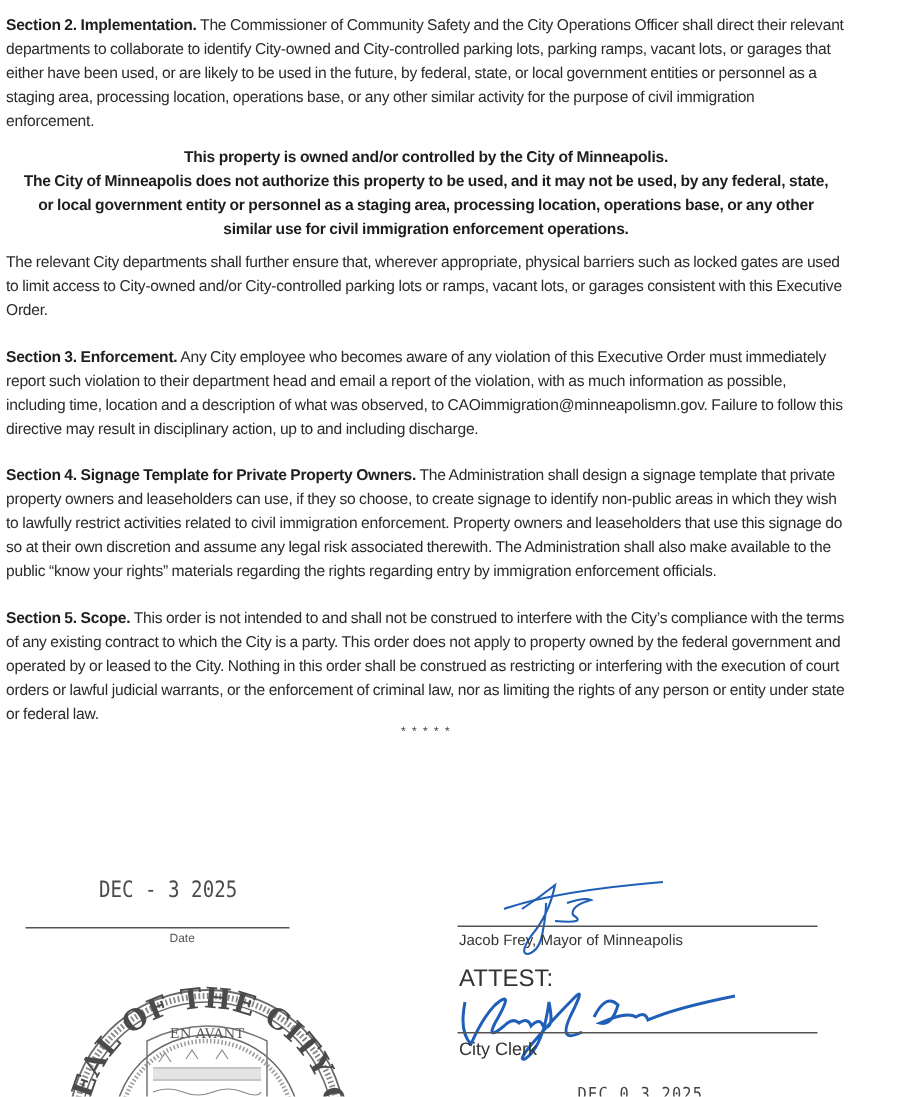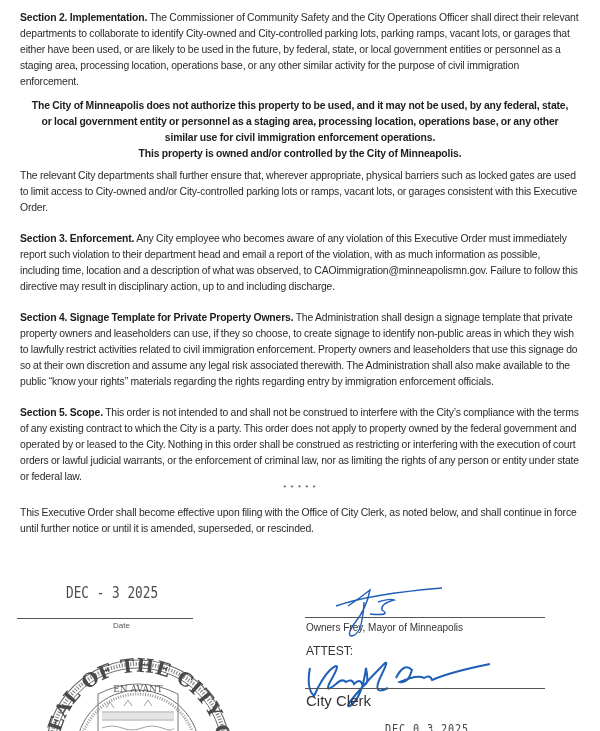--- a/index.html
+++ b/index.html
@@ -1,69 +1,68 @@
 <!DOCTYPE html>
 <html><head>
 <meta charset="utf-8">
 <style>
   html, body { margin: 0; padding: 0; background: #ffffff; }
   body {
     width: 600px; height: 731px; overflow: hidden; position: relative;
     font-family: "Liberation Sans", sans-serif;
     color: #2b2b2b;
   }
-  .page { position: absolute; left: 20px; top: 10px; width: 560px; }
+  .page { position: absolute; left: 4px; top: 10px; width: 560px; }
   .para {
     font-size: 10.4px; line-height: 16px; margin: 0; letter-spacing: -0.15px;
     word-spacing: -0.3px;
   }
   .para b { color: #1e1e1e; }
   .sign {
     text-align: center; font-weight: bold; font-size: 10.4px; line-height: 16px;
     margin: 8px 0 6px 0; color: #1e1e1e; letter-spacing: -0.15px; word-spacing: -0.3px;
   }
   .gap { height: 15px; }
   .stars { text-align: center; font-size: 8px; line-height: 10px; letter-spacing: 1px; color: #444; margin-top: -2px; }
   .date-stamp {
     position: absolute; left: 66px; top: 584px; font-family: "DejaVu Sans Mono", monospace;
     font-size: 15px; color: #4d4a48; letter-spacing: 0px; transform: scaleX(0.85); transform-origin: left;
   }
   .date-line { position: absolute; left: 17px; top: 618px; width: 176px; border-top: 1px solid #555; }
   .date-label { position: absolute; left: 84px; top: 621px; font-size: 8px; color: #555; margin-left: 29px; }
   .seal { position: absolute; left: 40px; top: 612px; }
   .mayor-line { position: absolute; left: 305px; top: 617px; width: 240px; border-top: 1px solid #555; }
   .mayor-label { position: absolute; left: 306px; top: 622px; font-size: 10px; color: #333; }
-  .attest { position: absolute; left: 306px; top: 644px; font-size: 12px; color: #333; text-align: center; }
+  .attest { position: absolute; left: 306px; top: 644px; font-size: 16px; color: #333; text-align: center; }
   .clerk-line { position: absolute; left: 305px; top: 688px; width: 240px; border-top: 1px solid #555; }
-  .clerk-label { position: absolute; left: 306px; top: 692px; font-size: 15px; color: #333; }
+  .clerk-label { position: absolute; left: 306px; top: 692px; font-size: 12px; color: #333; }
   .stamp2 {
     position: absolute; left: 385px; top: 722px; font-family: "DejaVu Sans Mono", monospace;
     font-size: 12px; color: #444; letter-spacing: 1px; transform: scaleX(0.85); transform-origin: left;
   }
   .sig { position: absolute; pointer-events: none; }
 </style>
 </head>
 <body>
 
 <div class="page">
   <p class="para"><b>Section 2. Implementation.</b><span> The Commissioner of Community Safety and the City Operations Officer shall direct their relevant departments to collaborate to identify City-owned and City-controlled parking lots, parking ramps, vacant lots, or garages that either have been used, or are likely to be used in the future, by federal, state, or local government entities or personnel as a staging area, processing location, operations base, or any other similar activity for the purpose of civil immigration enforcement.</span></p>
   <div class="sign">
+    <div>This property is owned and/or controlled by the City of Minneapolis.</div>
     <div style="padding:0 6px;">The City of Minneapolis does not authorize this property to be used, and it may not be used, by any federal, state, or local government entity or personnel as a staging area, processing location, operations base, or any other similar use for civil immigration enforcement operations.</div>
-    <div>This property is owned and/or controlled by the City of Minneapolis.</div>
   </div>
   <p class="para">The relevant City departments shall further ensure that, wherever appropriate, physical barriers such as locked gates are used to limit access to City-owned and/or City-controlled parking lots or ramps, vacant lots, or garages consistent with this Executive Order.</p>
   <div class="gap"></div>
   <p class="para"><b>Section 3. Enforcement.</b><span> Any City employee who becomes aware of any violation of this Executive Order must immediately report such violation to their department head and email a report of the violation, with as much information as possible, including time, location and a description of what was observed, to CAOimmigration@minneapolismn.gov.  Failure to follow this directive may result in disciplinary action, up to and including discharge.</span></p>
   <div class="gap"></div>
   <p class="para"><b>Section 4. Signage Template for Private Property Owners.</b><span> The Administration shall design a signage template that private property owners and leaseholders can use, if they so choose, to create signage to identify non-public areas in which they wish to lawfully restrict activities related to civil immigration enforcement. Property owners and leaseholders that use this signage do so at their own discretion and assume any legal risk associated therewith.  The Administration shall also make available to the public “know your rights” materials regarding the rights regarding entry by immigration enforcement officials.</span></p>
   <div class="gap"></div>
   <p class="para"><b>Section 5. Scope.</b><span> This order is not intended to and shall not be construed to interfere with the City’s compliance with the terms of any existing contract to which the City is a party.  This order does not apply to property owned by the federal government and operated by or leased to the City. Nothing in this order shall be construed as restricting or interfering with the execution of court orders or lawful judicial warrants, or the enforcement of criminal law, nor as limiting the rights of any person or entity under state or federal law.</span></p>
   <div class="stars">* * * * *</div>
   <div style="height:12px"></div>
-  <p class="para">This Executive Order shall become effective upon filing with the Office of City Clerk, as noted below, and shall continue in force until further notice or until it is amended, superseded, or rescinded.</p>
 </div>
 
 <div class="date-stamp">DEC  - 3 2025</div>
 
 <svg class="seal" width="190" height="140" viewBox="0 0 190 140">
   <defs>
     <path id="sealArc" d="M 18,140 A 80,80 0 0 1 178,140"></path>
   </defs>
   <circle cx="98" cy="140" r="92" fill="none" stroke="#6a6a6a" stroke-width="1.2"></circle>
   <circle cx="98" cy="140" r="88" fill="none" stroke="#888" stroke-width="4" stroke-dasharray="1.2 1.6"></circle>
@@ -89,21 +88,21 @@
 
 <div class="date-line"></div>
 <div class="date-label">Date</div>
 
 <svg class="sig" style="left:330px; top:584px;" width="120" height="60" viewBox="0 0 120 60">
   <path d="M6 22 Q40 10 112 4" fill="none" stroke="#1f5fb8" stroke-width="1.4"></path>
   <path d="M18 22 Q30 14 40 6 Q36 26 24 40 Q16 52 22 52 Q30 50 32 36 Q34 26 34 18" fill="none" stroke="#1f5fb8" stroke-width="1.4"></path>
   <path d="M48 18 Q60 14 64 16 Q50 20 52 26 Q62 32 40 30" fill="none" stroke="#1f5fb8" stroke-width="1.4"></path>
 </svg>
 <div class="mayor-line"></div>
-<div class="mayor-label">Owners Frey, Mayor of Minneapolis</div>
+<div class="mayor-label">Jacob Frey, Mayor of Minneapolis</div>
 <div class="attest">ATTEST:</div>
 
 <svg class="sig" style="left:300px; top:648px;" width="200" height="65" viewBox="0 0 200 65">
   <path d="M10 20 Q6 40 14 48 Q22 30 30 22 Q44 10 30 34 Q24 46 36 36 Q42 30 46 34 Q52 30 54 36 Q60 30 62 36 Q70 40 66 20 Q62 50 50 58 Q44 60 58 44 Q70 30 84 16 Q90 10 80 30 Q72 48 88 40" fill="none" stroke="#1f5fb8" stroke-width="2"></path>
   <path d="M96 30 Q104 14 112 22 Q108 36 100 34 Q118 26 124 30 Q130 26 132 32 Q150 24 190 16" fill="none" stroke="#1f5fb8" stroke-width="2"></path>
 </svg>
 <div class="clerk-line"></div>
 <div class="clerk-label">City Clerk</div>
 
 <div class="stamp2">DEC  0 3  2025</div>

